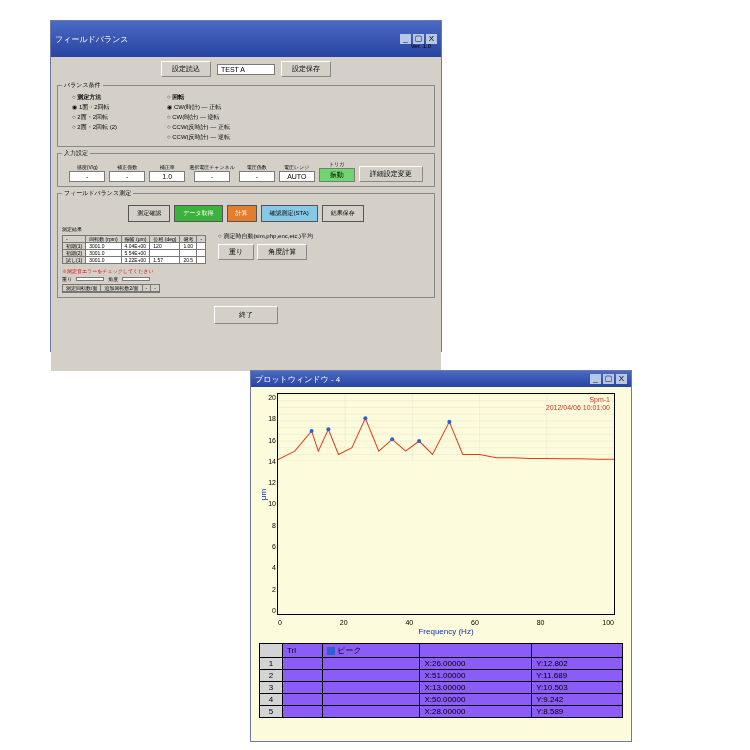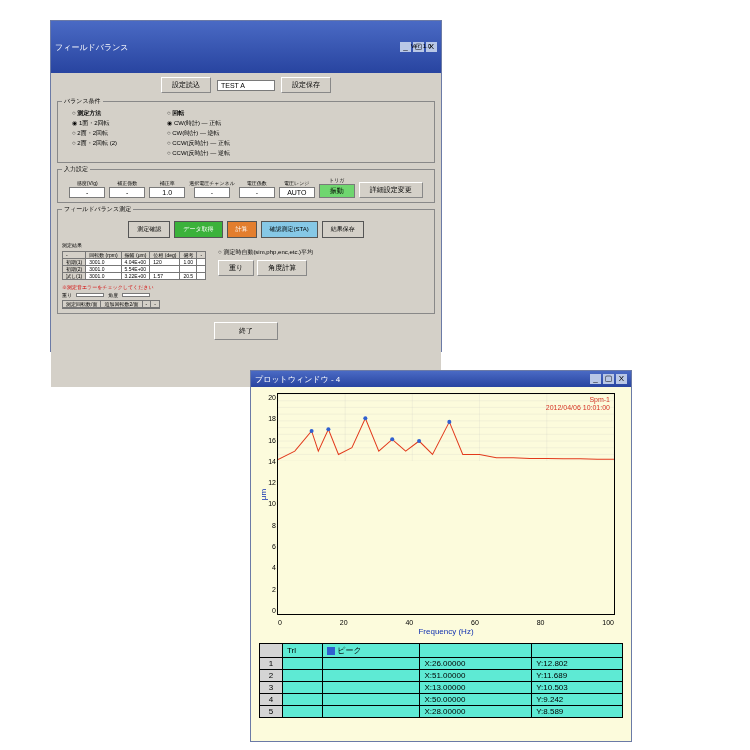--- a/index.html
+++ b/index.html
@@ -1,20 +1,20 @@
 <!DOCTYPE html>
 <html><head>
 <meta charset="utf-8">
 <style>
   html,body{margin:0;padding:0;font-family:"MS UI Gothic",Tahoma,Arial,sans-serif;background:#fff}
   body{width:750px;height:750px;overflow:hidden;position:relative}
 
   
   .win1{position:absolute;left:50px;top:20px;width:390px;height:330px;border:1px solid #6b7aa6}
-  .win1-title{height:28px;background:linear-gradient(#4a6ac4,#2844a0);color:#fff;font-size:8px;display:flex;align-items:center;padding:12px 4px;justify-content:space-between}
+  .win1-title{height:28px;background:linear-gradient(#4a6ac4,#2844a0);color:#fff;font-size:8px;display:flex;align-items:center;padding:4px 4px;justify-content:space-between}
   .win1-title .wc{display:flex;gap:2px}
   .win1-title .wc span{width:11px;height:10px;background:#b9c7e6;color:#000;font-size:8px;line-height:10px;text-align:center}
   .win1-body{background:#d4d0c8;height:314px;padding:4px 6px;box-sizing:border-box;font-size:7px;color:#000}
 
   .top-row{display:flex;justify-content:center;align-items:center;gap:6px;margin-bottom:4px}
   .btn-grey{background:#d4d0c8;border:1px solid #888;border-top-color:#fff;border-left-color:#fff;padding:2px 10px;font-size:7px;display:inline-block}
   .txt-in{background:#fff;border:1px solid #7a7a7a;padding:1px 3px;font-size:7px;min-width:50px;display:inline-block}
   .ver{position:absolute;right:10px;top:22px;font-size:6px}
 
   fieldset{border:1px solid #888;margin:2px 0;padding:3px 4px 4px}
@@ -56,21 +56,21 @@
   .plot{position:relative;margin:6px 16px 0;height:220px;border:1px solid #000;background:#fcfbdc}
   .plot svg{position:absolute;inset:0}
   .ylbl{position:absolute;left:-14px;top:50%;transform:rotate(-90deg) translate(14px,-6px);font-size:8px;color:#1030b0}
   .yticks{position:absolute;left:-18px;top:0;bottom:0;display:flex;flex-direction:column;justify-content:space-between;font-size:7px;text-align:right;width:16px}
   .xlbl{position:absolute;bottom:-22px;left:0;right:0;text-align:center;font-size:8px;color:#1030b0}
   .xticks{position:absolute;left:0;right:0;bottom:-12px;display:flex;justify-content:space-between;font-size:7px}
   .plot-legend{position:absolute;top:2px;right:4px;font-size:7px;color:#d63020;text-align:right;line-height:1.1}
 
   .ptbl-wrap{margin:28px 8px 0;overflow:hidden}
   .ptbl{border-collapse:collapse;font-size:8px;width:100%}
-  .ptbl td{border:1px solid #000;padding:1px 4px;background:#5eead4}
+  .ptbl td{border:1px solid #000;padding:1px 4px;background:#8b5cf6}
   .ptbl .idx{width:14px;text-align:center;background:#d4d4d4}
   .sw{display:inline-block;width:8px;height:8px;background:#3060d0;vertical-align:middle;margin-right:2px}
 </style>
 </head>
 <body>
 
 <div class="win1">
   <div class="win1-title">
     <span>フィールドバランス</span>
     <span class="wc">

